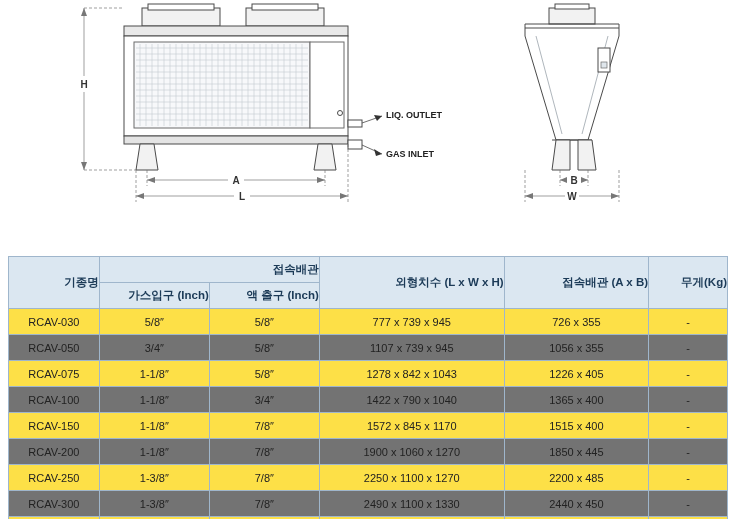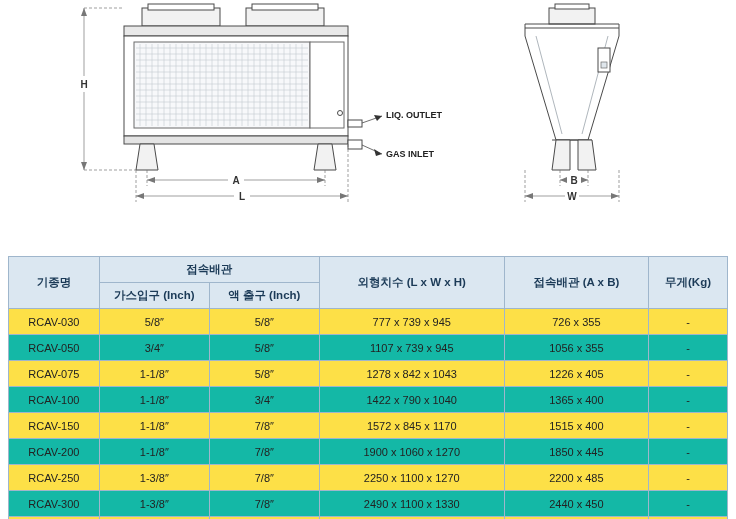--- a/index.html
+++ b/index.html
@@ -58,27 +58,28 @@
     text-align: center;
     vertical-align: middle;
     padding: 0;
     height: 25px;
   }
   table.spec thead th {
     background: #dbe7f1;
     font-weight: bold;
     color: #1b3a57;
     font-size: 11.5px;
+    text-align: right;
   }
   table.spec tbody td {
     background: #fde047;
     color: #222;
   }
   table.spec tbody tr.alt td {
-    background: #14b8a6;
+    background: #737373;
   }
   .col-model { width: 92px; }
   .col-gas { width: 112px; }
   .col-liq { width: 112px; }
   .col-dim { width: 190px; }
   .col-anchor { width: 148px; }
   .col-weight { width: 80px; }
 </style>
 </head>
 <body>

